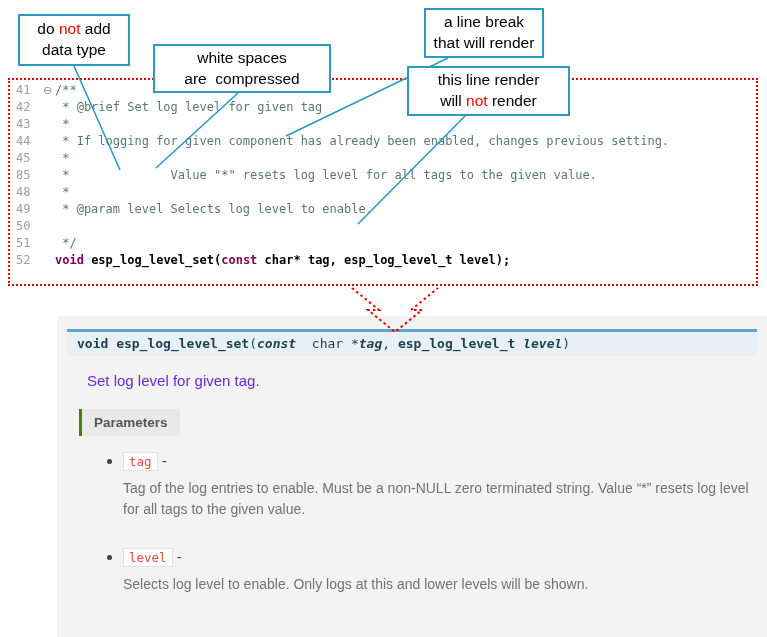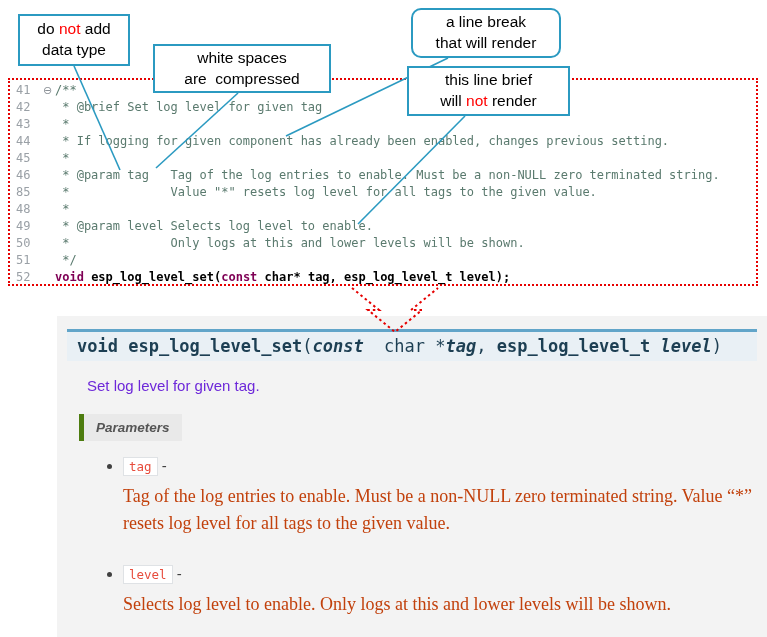--- a/index.html
+++ b/index.html
@@ -29,35 +29,35 @@
   .ct   { white-space:pre; color:#5a7a6e; }
   .codetext { white-space:pre; color:#000; font-weight:bold; }
   .kw { color:#7f0055; font-weight:bold; }
   .fn { color:#000; font-weight:bold; }
   .plain { color:#000; font-weight:bold; }
 
   
   .doc-panel { position:absolute; left:57px; top:316px; width:710px; height:321px;
                background:#f3f3f3; z-index:0; padding:13px 10px 0 10px; }
   .sig { border-top:3px solid #62a5c9; background:#e9f0f5; padding:4px 10px 5px;
-         font-family:"DejaVu Sans Mono", monospace; font-size:17px; color:#1d3f53; white-space:pre; }
+         font-family:"DejaVu Sans Mono", monospace; font-size:13px; color:#1d3f53; white-space:pre; }
   .sig .b  { font-weight:bold; }
   .sig .bi { font-weight:bold; font-style:italic; }
 
   .doc-para { margin:16px 0 0 20px; font-size:15px; color:#6d28d9; }
   .params-label { display:inline-block; margin:20px 0 0 12px; background:#e9e9e9;
-                  border-left:5px solid #4d7c0f; color:#555; font-weight:bold;
-                  font-size:13.5px; padding:6px 12px;font-style:italic; }
+                  border-left:3px solid #4d7c0f; color:#555; font-weight:bold;
+                  font-size:13.5px; padding:6px 12px; }
   .param-list { margin:12px 0 0 0; padding-left:56px; list-style:disc; color:#404040; }
   .param-list li { margin-top:16px; }
   .param-list li + li { margin-top:28px; }
   .chip { font-family:"DejaVu Sans Mono", monospace; font-size:12.5px; color:#e74c3c;
           background:#fff; border:1px solid #dfe2e5; padding:1px 5px; }
   .dash { font-size:15px; color:#404040; }
-  .param-desc { margin:8px 0 0 0; font-size:18px; line-height:1.5; color:#c2410c; max-width:636px;font-family:Liberation Serif, serif; }
+  .param-desc { margin:8px 0 0 0; font-size:14px; line-height:1.5; color:#737373; max-width:636px; }
 </style>
 </head>
 <body>
 
 <div class="canvas">
 
   <svg class="overlay" viewBox="0 0 767 637">
     <line x1="74" y1="66" x2="120" y2="170" stroke="#2b9ac1" stroke-width="1.6"></line>
     <line x1="238" y1="93" x2="156" y2="168" stroke="#2b9ac1" stroke-width="1.6"></line>
     <line x1="448" y1="58" x2="286" y2="136" stroke="#2b9ac1" stroke-width="1.6"></line>
@@ -68,27 +68,27 @@
   <div class="callout" style="left:18px; top:14px; width:112px; height:52px;">
     <div><span>do </span><span class="red">not</span><span> add</span></div>
     <div><span>data type</span></div>
   </div>
 
   <div class="callout" style="left:153px; top:44px; width:178px; height:49px;">
     <div><span>white spaces</span></div>
     <div><span>are  compressed</span></div>
   </div>
 
-  <div class="callout" style="left:411px; top:8px; width:150px; height:50px;border-radius:10px;">
+  <div class="callout" style="left:424px; top:8px; width:120px; height:50px;">
     <div><span>a line break</span></div>
     <div><span>that will render</span></div>
   </div>
 
   <div class="callout" style="left:407px; top:66px; width:163px; height:50px;">
-    <div><span>this line brief</span></div>
+    <div><span>this line render</span></div>
     <div><span>will </span><span class="red">not</span><span> render</span></div>
   </div>
 
   <div class="code-block">
     <div class="code-line">
         <span class="ln">41</span>
         <span class="fold">⊖</span>
         <span class="ct">/**</span>
       </div>
     <div class="code-line">
@@ -105,43 +105,37 @@
         <span class="ln">44</span>
         <span class="fold"></span>
         <span class="ct"> * If logging for given component has already been enabled, changes previous setting.</span>
       </div>
     <div class="code-line">
         <span class="ln">45</span>
         <span class="fold"></span>
         <span class="ct"> *</span>
       </div>
     <div class="code-line">
-        <span class="ln">46</span>
-        <span class="fold"></span>
-        <span class="ct"> * @param tag   Tag of the log entries to enable. Must be a non-NULL zero terminated string.</span>
-      </div>
-    <div class="code-line">
         <span class="ln">85</span>
         <span class="fold"></span>
         <span class="ct"> *              Value "*" resets log level for all tags to the given value.</span>
       </div>
     <div class="code-line">
         <span class="ln">48</span>
         <span class="fold"></span>
         <span class="ct"> *</span>
       </div>
     <div class="code-line">
         <span class="ln">49</span>
         <span class="fold"></span>
         <span class="ct"> * @param level Selects log level to enable.</span>
       </div>
     <div class="code-line">
         <span class="ln">50</span>
         <span class="fold"></span>
-        <span class="ct"> *              Only logs at this and lower levels will be shown.</span>
       </div>
     <div class="code-line">
         <span class="ln">51</span>
         <span class="fold"></span>
         <span class="ct"> */</span>
       </div>
     <div class="code-line">
         <span class="ln">52</span>
         <span class="fold"></span>
         <span class="codetext"><span class="kw">void</span><span class="plain"> </span><span class="fn">esp_log_level_set</span><span class="plain">(</span><span class="kw">const</span><span class="plain"> char* tag, esp_log_level_t level);</span></span>

